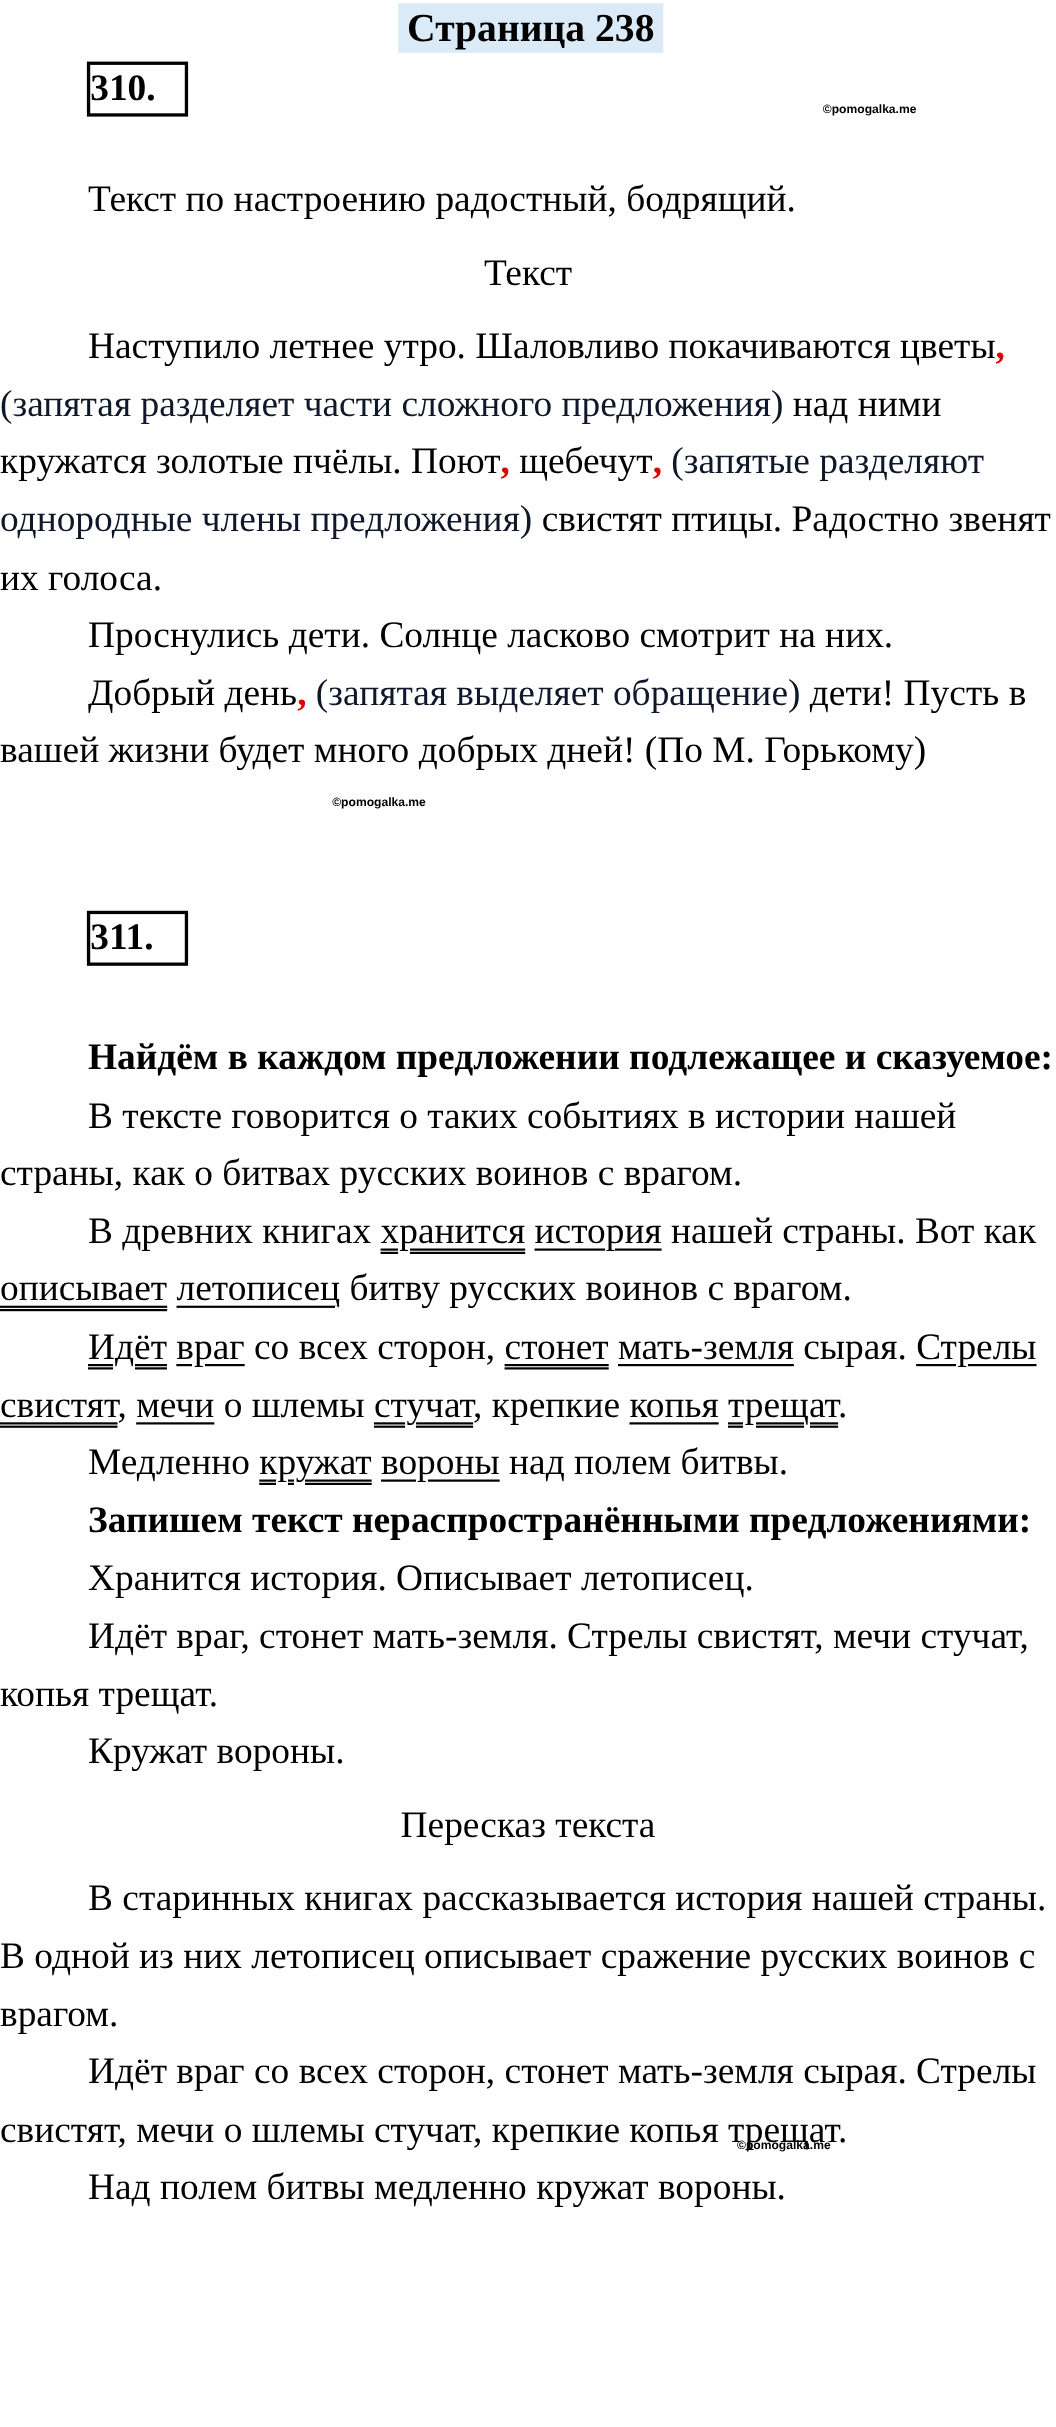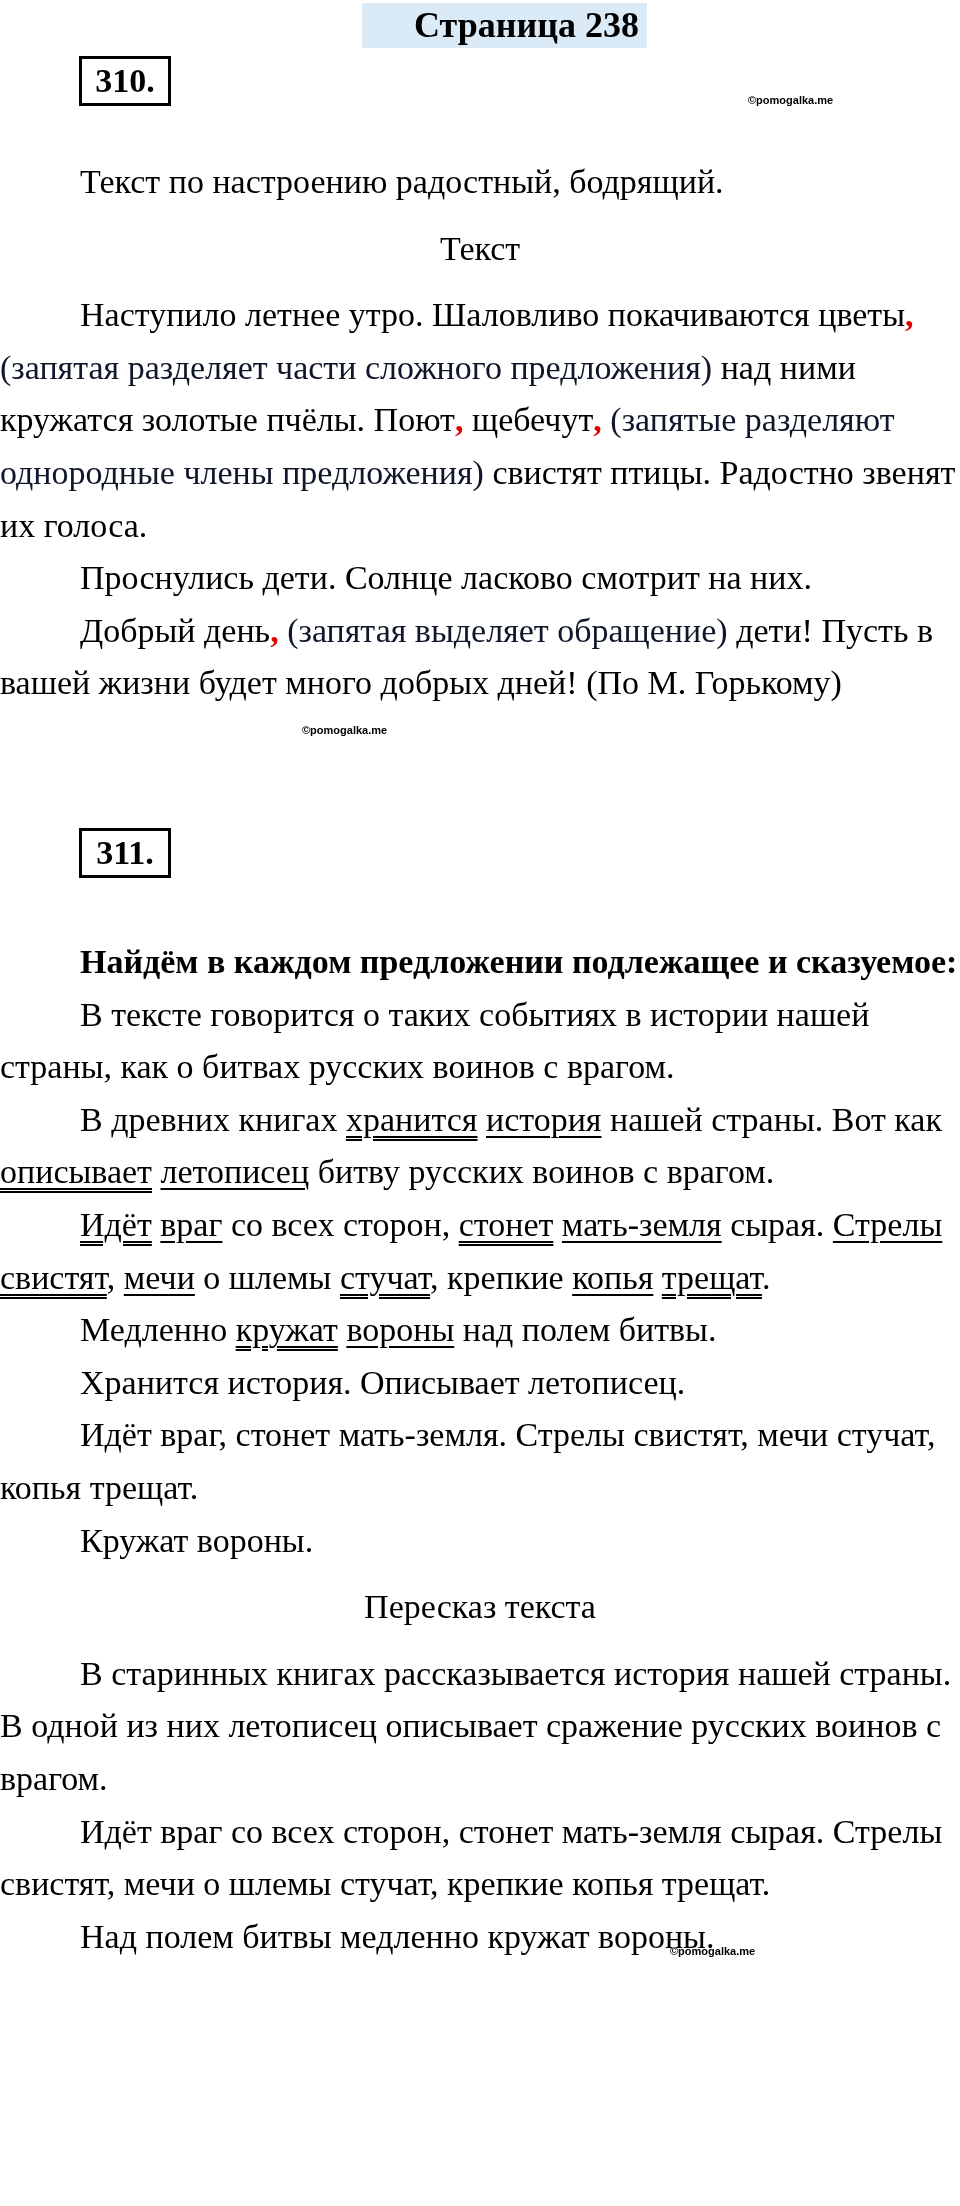--- a/index.html
+++ b/index.html
@@ -1,21 +1,21 @@
 <!DOCTYPE html>
 <html><head>
 <meta charset="utf-8">
 <style>
   html, body { margin:0; padding:0; background:#ffffff; }
   body { width:960px; height:2206px; position:relative; overflow:hidden;
          font-family:"Liberation Serif", "DejaVu Serif", serif; color:#000; }
   .page-title { position:absolute; left:362px; top:3px; width:241px; height:45px;
-         background:#dbeaf7; font-weight:bold; font-size:36px; line-height:45px; text-align:center;padding-left:44px; }
+         background:#dbeaf7; font-weight:bold; font-size:36px; line-height:45px; text-align:center; }
   .task-num { position:absolute; left:79px; width:86px; height:44px; border:3px solid #000;
-         font-weight:bold; font-size:34px; line-height:44px; text-align:center; box-sizing:content-box; }
+         font-weight:bold; font-size:34px; line-height:44px; box-sizing:content-box; }
   .wm { position:absolute; font-family:"Liberation Sans", "DejaVu Sans", sans-serif;
          font-weight:bold; font-size:11px; color:#000; }
   .block { position:absolute; left:0; width:960px; font-size:34px; line-height:52.6px; }
   .p { text-indent:80px; margin:0; }
   .center { text-align:center; margin:14px; }
   .gray { color:#0f172a; }
   .red { color:#e00000; font-weight:bold; }
   .b { font-weight:bold; }
   .subj { text-decoration:underline; text-decoration-thickness:2px; text-underline-offset:5px; }
   .pred { text-decoration:underline double; text-decoration-thickness:1.5px; text-underline-offset:5px; }
@@ -78,20 +78,21 @@
     <span class="pred">стучат</span><span>, крепкие</span>
     <span class="subj">копья</span>
     <span class="pred">трещат</span><span>.</span>
   </p>
   <p class="p">
     <span>Медленно</span>
     <span class="pred">кружат</span>
     <span class="subj">вороны</span>
     <span>над полем битвы.</span>
   </p>
+  <p class="p b">Запишем текст нераспространёнными предложениями:</p>
   <p class="p">Хранится история. Описывает летописец.</p>
   <p class="p">Идёт враг, стонет мать-земля. Стрелы свистят, мечи стучат, копья трещат.</p>
   <p class="p">Кружат вороны.</p>
   <p class="center">Пересказ текста</p>
   <p class="p">В старинных книгах рассказывается история нашей страны. В одной из них летописец описывает сражение русских воинов с врагом.</p>
   <p class="p">Идёт враг со всех сторон, стонет мать-земля сырая. Стрелы свистят, мечи о шлемы стучат, крепкие копья трещат.</p>
   <p class="p">Над полем битвы медленно кружат вороны.</p>
 </div>
 
 <div class="wm" style="left:670px; top:1945px;">©pomogalka.me</div>

